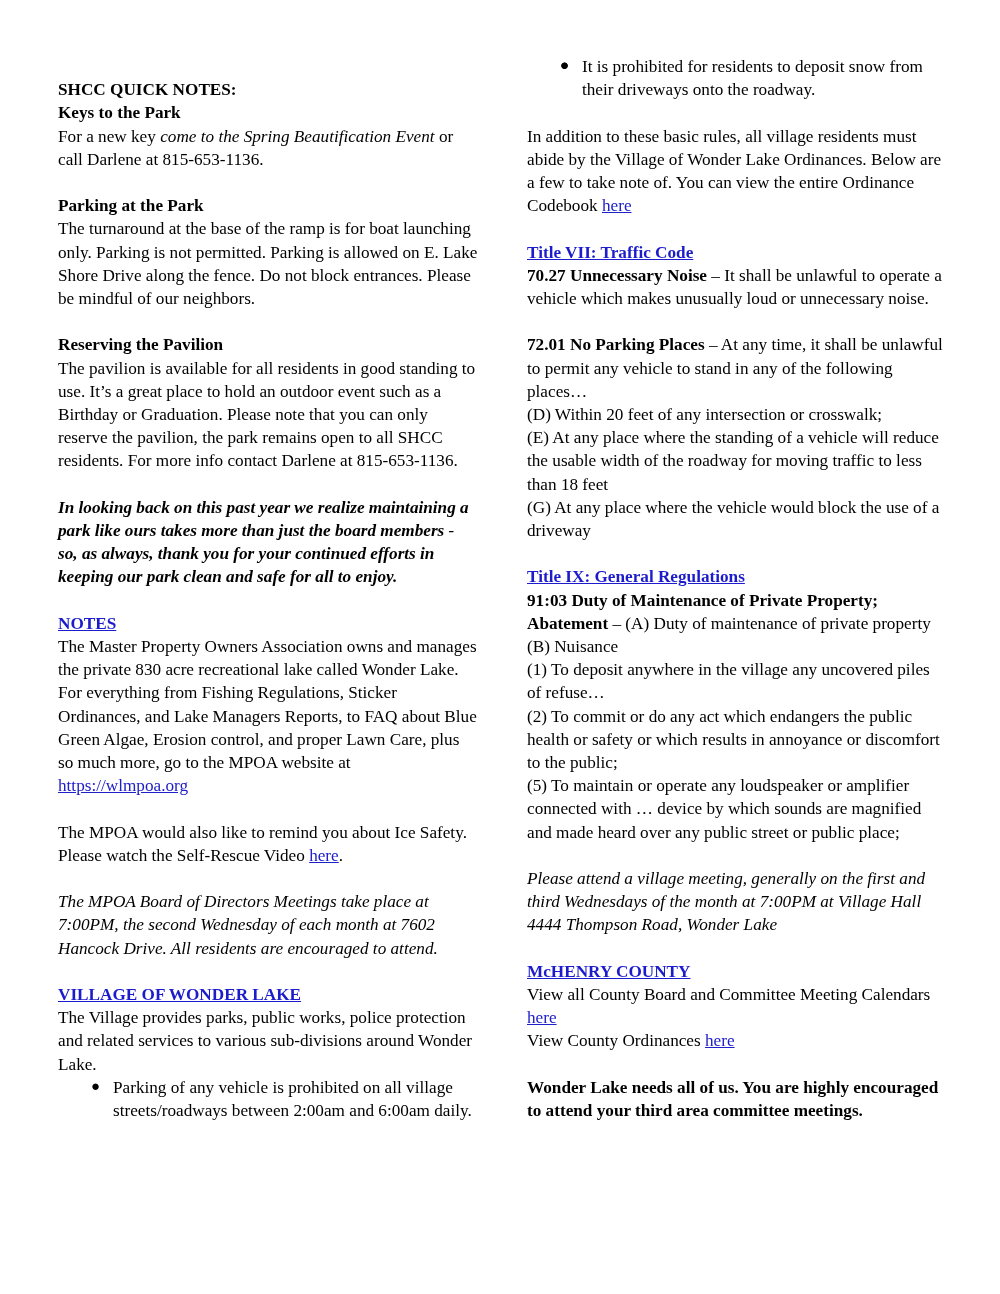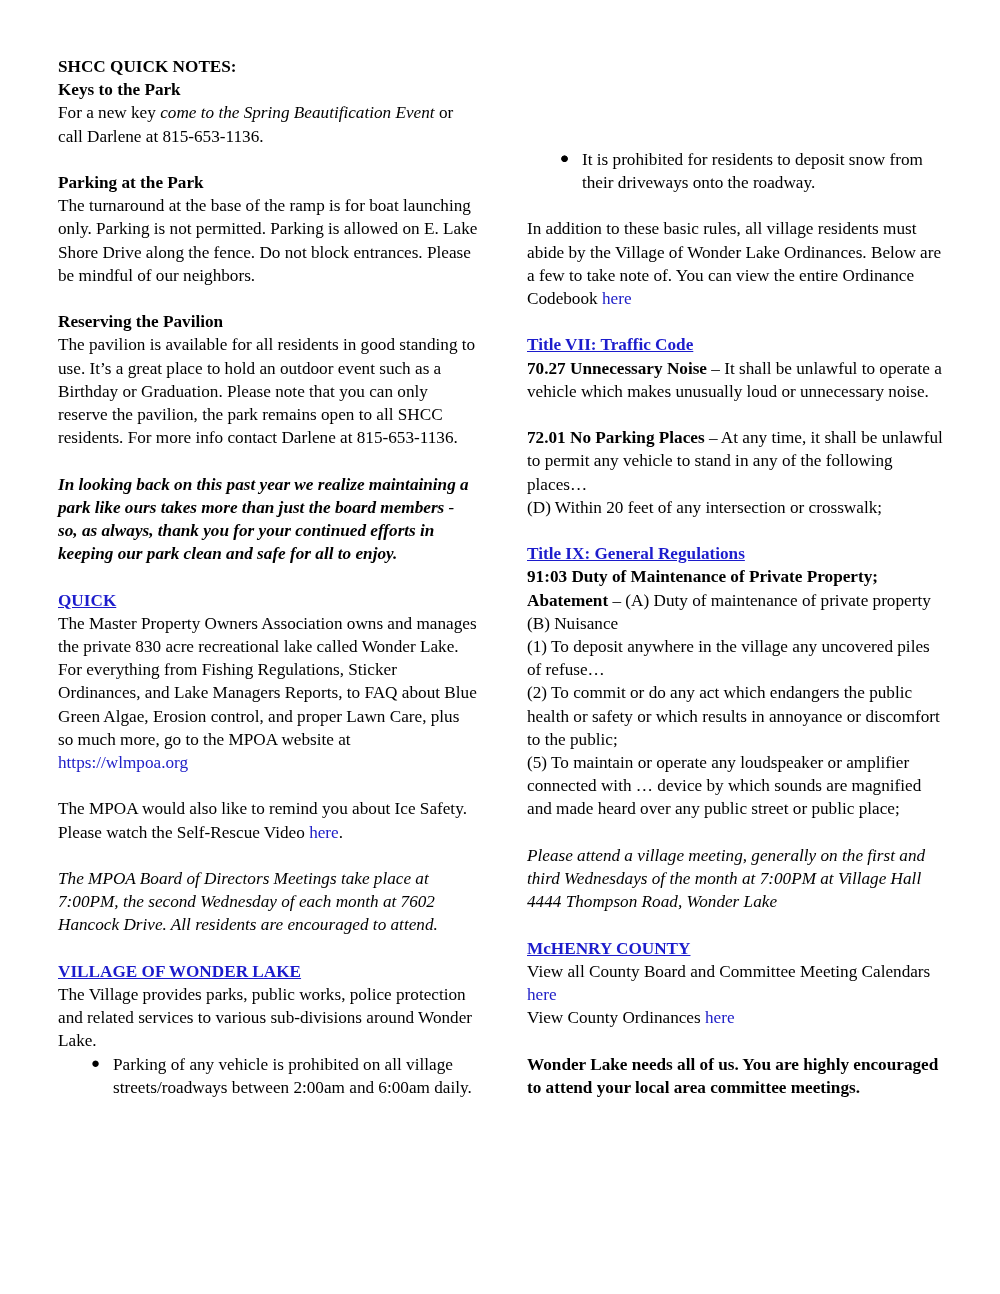--- a/index.html
+++ b/index.html
@@ -53,20 +53,21 @@
   }
   .i {
     font-style: italic;
   }
   .bi {
     font-weight: bold;
     font-style: italic;
   }
   .link {
     color: #2020c8;
+    text-decoration: underline;
   }
   .head-link {
     color: #1c1ccc;
     font-weight: bold;
     text-decoration: underline;
   }
   ul {
     margin: 0;
     padding: 0;
     list-style: none;
@@ -106,21 +107,21 @@
 
       <p class="b">Reserving the Pavilion</p>
       <p>The pavilion is available for all residents in good standing to use. It’s a great place to hold an outdoor event such as a Birthday or Graduation. Please note that you can only reserve the pavilion, the park remains open to all SHCC residents. For more info contact Darlene at 815-653-1136.</p>
 
       <div class="blank"></div>
 
       <p class="bi">In looking back on this past year we realize maintaining a park like ours takes more than just the board members - so, as always, thank you for your continued efforts in keeping our park clean and safe for all to enjoy.</p>
 
       <div class="blank"></div>
 
-      <p><span class="head-link">QUICK</span></p>
+      <p><span class="head-link">NOTES</span></p>
       <p>The Master Property Owners Association owns and manages the private 830 acre recreational lake called Wonder Lake.</p>
       <p><span>For everything from Fishing Regulations, Sticker Ordinances, and Lake Managers Reports, to FAQ about Blue Green Algae, Erosion control, and proper Lawn Care, plus so much more, go to the MPOA website at </span><span class="link">https://wlmpoa.org</span></p>
 
       <div class="blank"></div>
 
       <p><span>The MPOA would also like to remind you about Ice Safety. Please watch the Self-Rescue Video </span><span class="link">here</span><span>.</span></p>
 
       <div class="blank"></div>
 
       <p class="i">The MPOA Board of Directors Meetings take place at 7:00PM, the second Wednesday of each month at 7602 Hancock Drive. All residents are encouraged to attend.</p>
@@ -148,20 +149,22 @@
 
       <div class="blank"></div>
 
       <p><span class="head-link">Title VII: Traffic Code</span></p>
       <p><span class="b">70.27 Unnecessary Noise</span><span> – It shall be unlawful to operate a vehicle which makes unusually loud or unnecessary noise.</span></p>
 
       <div class="blank"></div>
 
       <p><span class="b">72.01 No Parking Places</span><span> – At any time, it shall be unlawful to permit any vehicle to stand in any of the following places…</span></p>
       <p>(D) Within 20 feet of any intersection or crosswalk;</p>
+      <p>(E) At any place where the standing of a vehicle will reduce the usable width of the roadway for moving traffic to less than 18 feet</p>
+      <p>(G) At any place where the vehicle would block the use of a driveway</p>
 
       <div class="blank"></div>
 
       <p><span class="head-link">Title IX: General Regulations</span></p>
       <p><span class="b">91:03 Duty of Maintenance of Private Property; Abatement</span><span> – (A) Duty of maintenance of private property (B) Nuisance</span></p>
       <p>(1) To deposit anywhere in the village any uncovered piles of refuse…</p>
       <p>(2) To commit or do any act which endangers the public health or safety or which results in annoyance or discomfort to the public;</p>
       <p>(5) To maintain or operate any loudspeaker or amplifier connected with … device by which sounds are magnified and made heard over any public street or public place;</p>
 
       <div class="blank"></div>
@@ -169,18 +172,18 @@
       <p class="i">Please attend a village meeting, generally on the first and third Wednesdays of the month at 7:00PM at Village Hall 4444 Thompson Road, Wonder Lake</p>
 
       <div class="blank"></div>
 
       <p><span class="head-link">McHENRY COUNTY</span></p>
       <p><span>View all County Board and Committee Meeting Calendars </span><span class="link">here</span></p>
       <p><span>View County Ordinances </span><span class="link">here</span></p>
 
       <div class="blank"></div>
 
-      <p class="b">Wonder Lake needs all of us. You are highly encouraged to attend your local area committee meetings.</p>
+      <p class="b">Wonder Lake needs all of us. You are highly encouraged to attend your third area committee meetings.</p>
 
     </div>
 
   </div>
 </div>
 
 </body></html>

